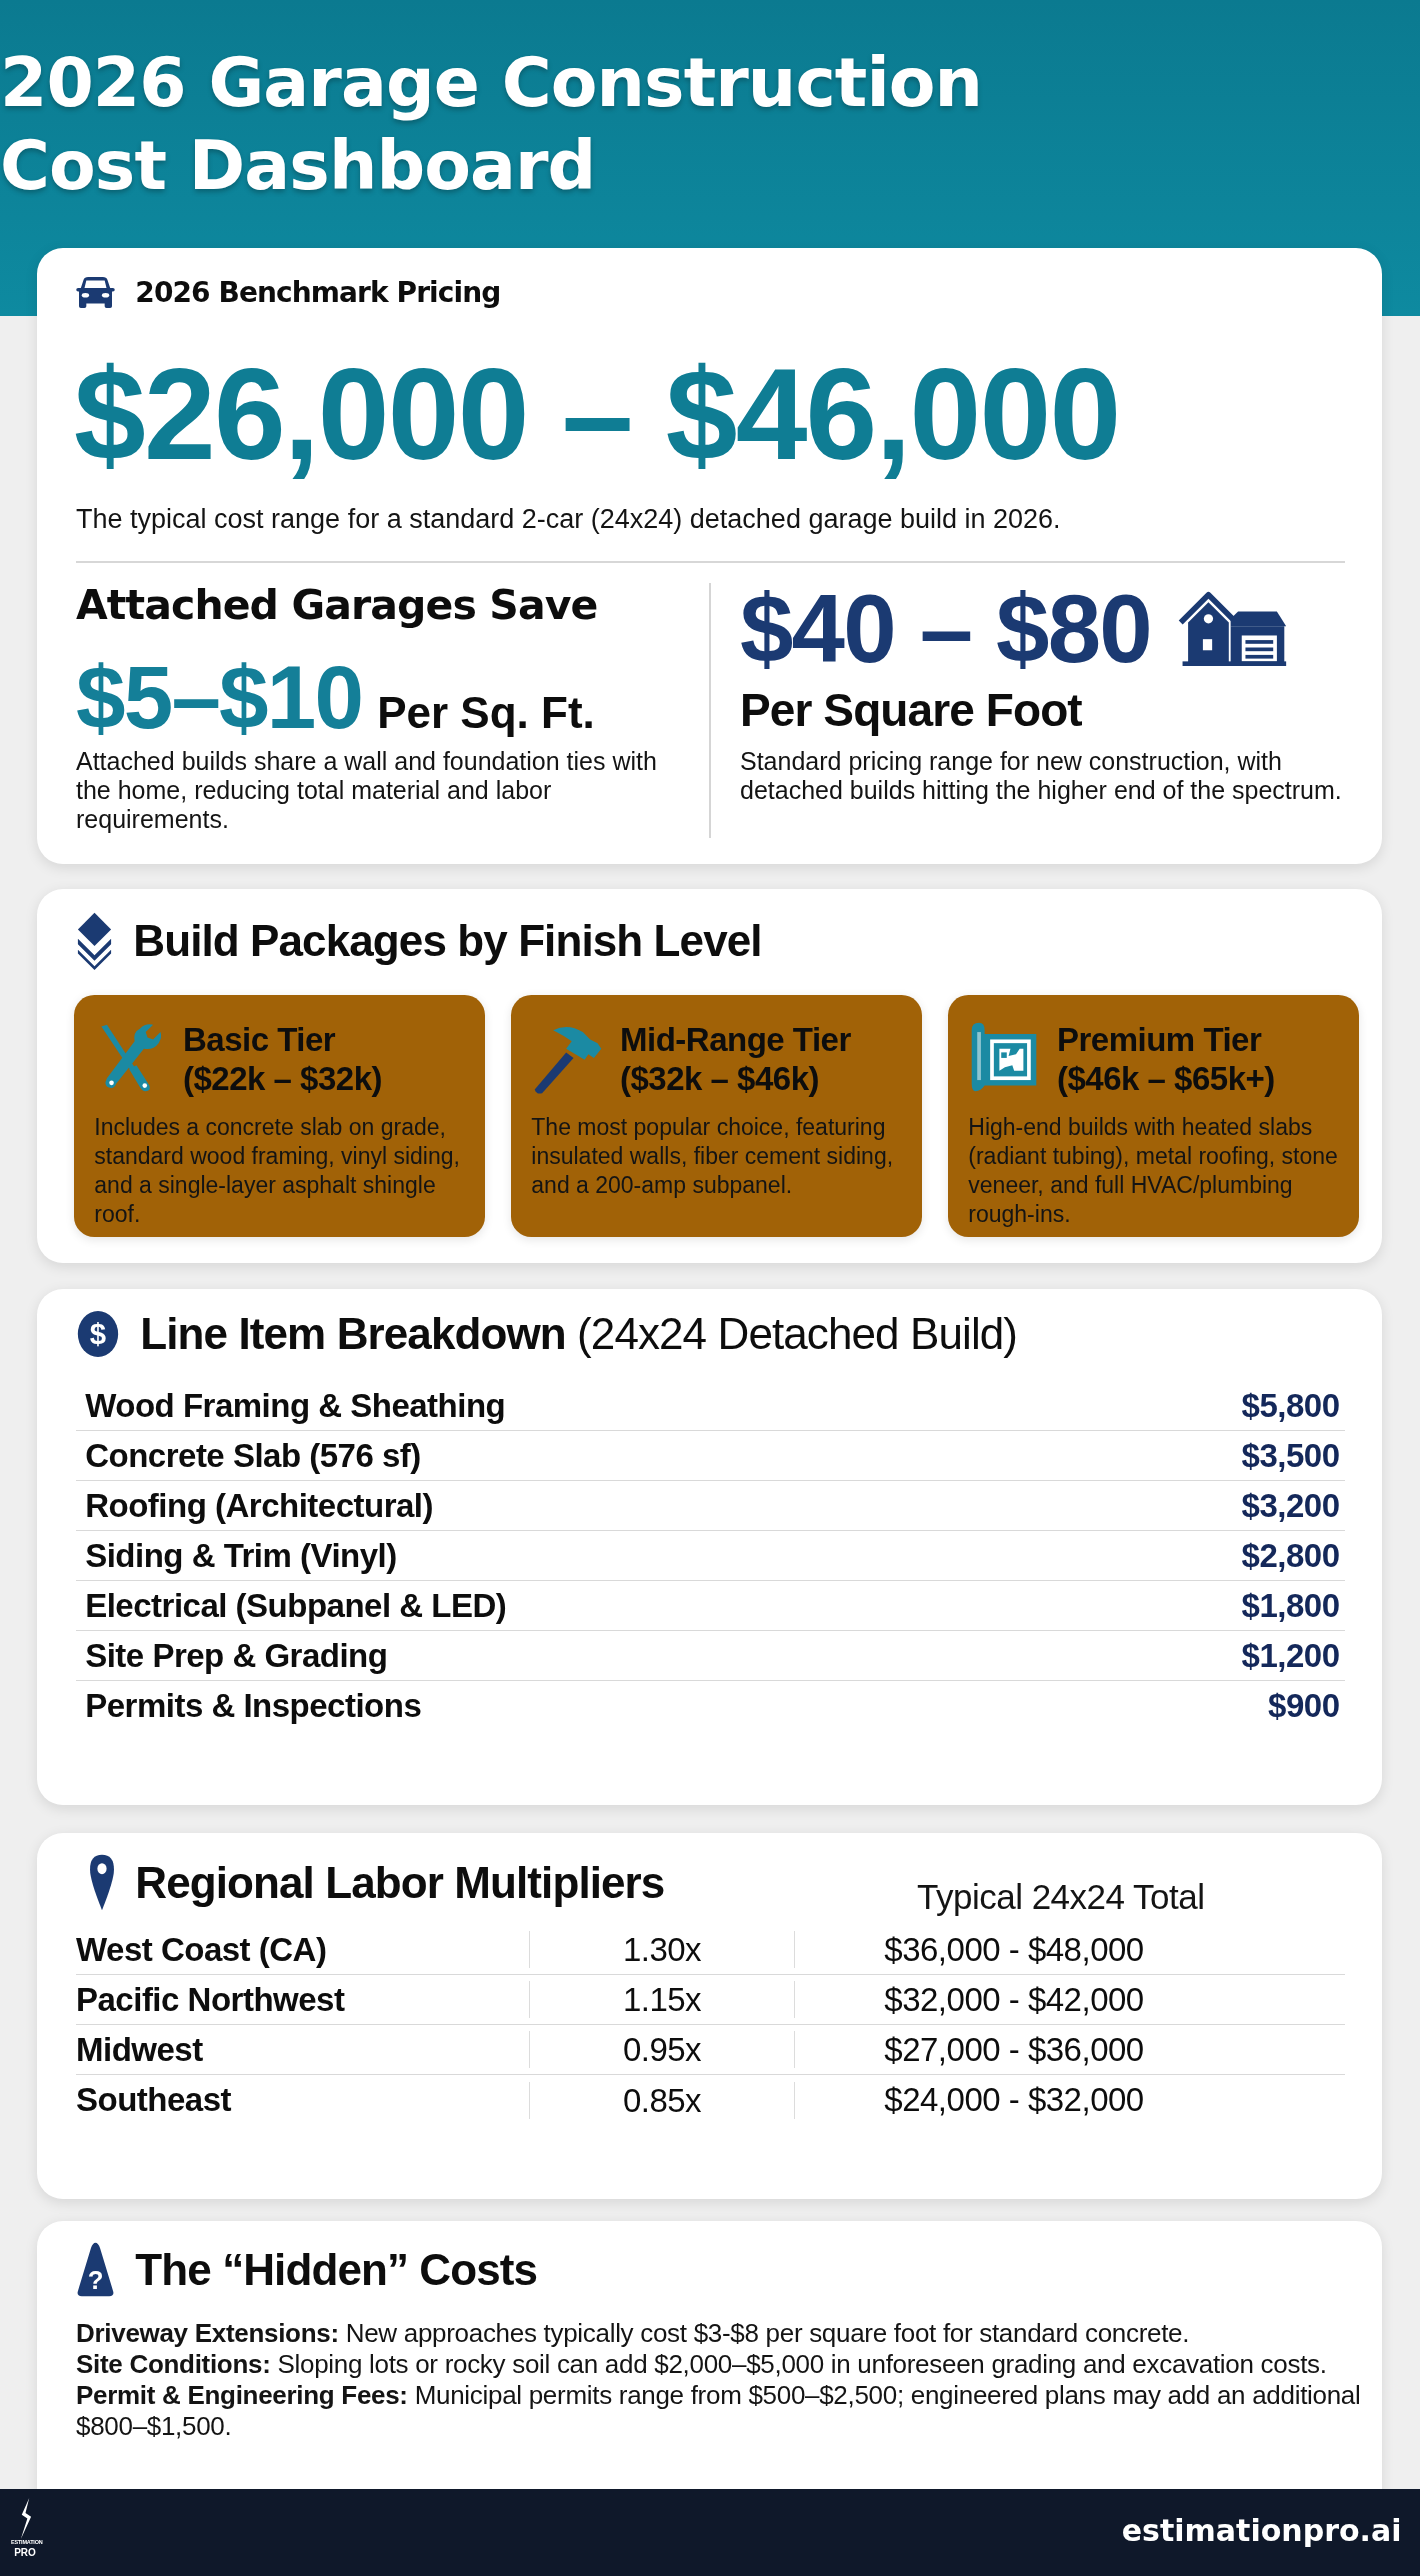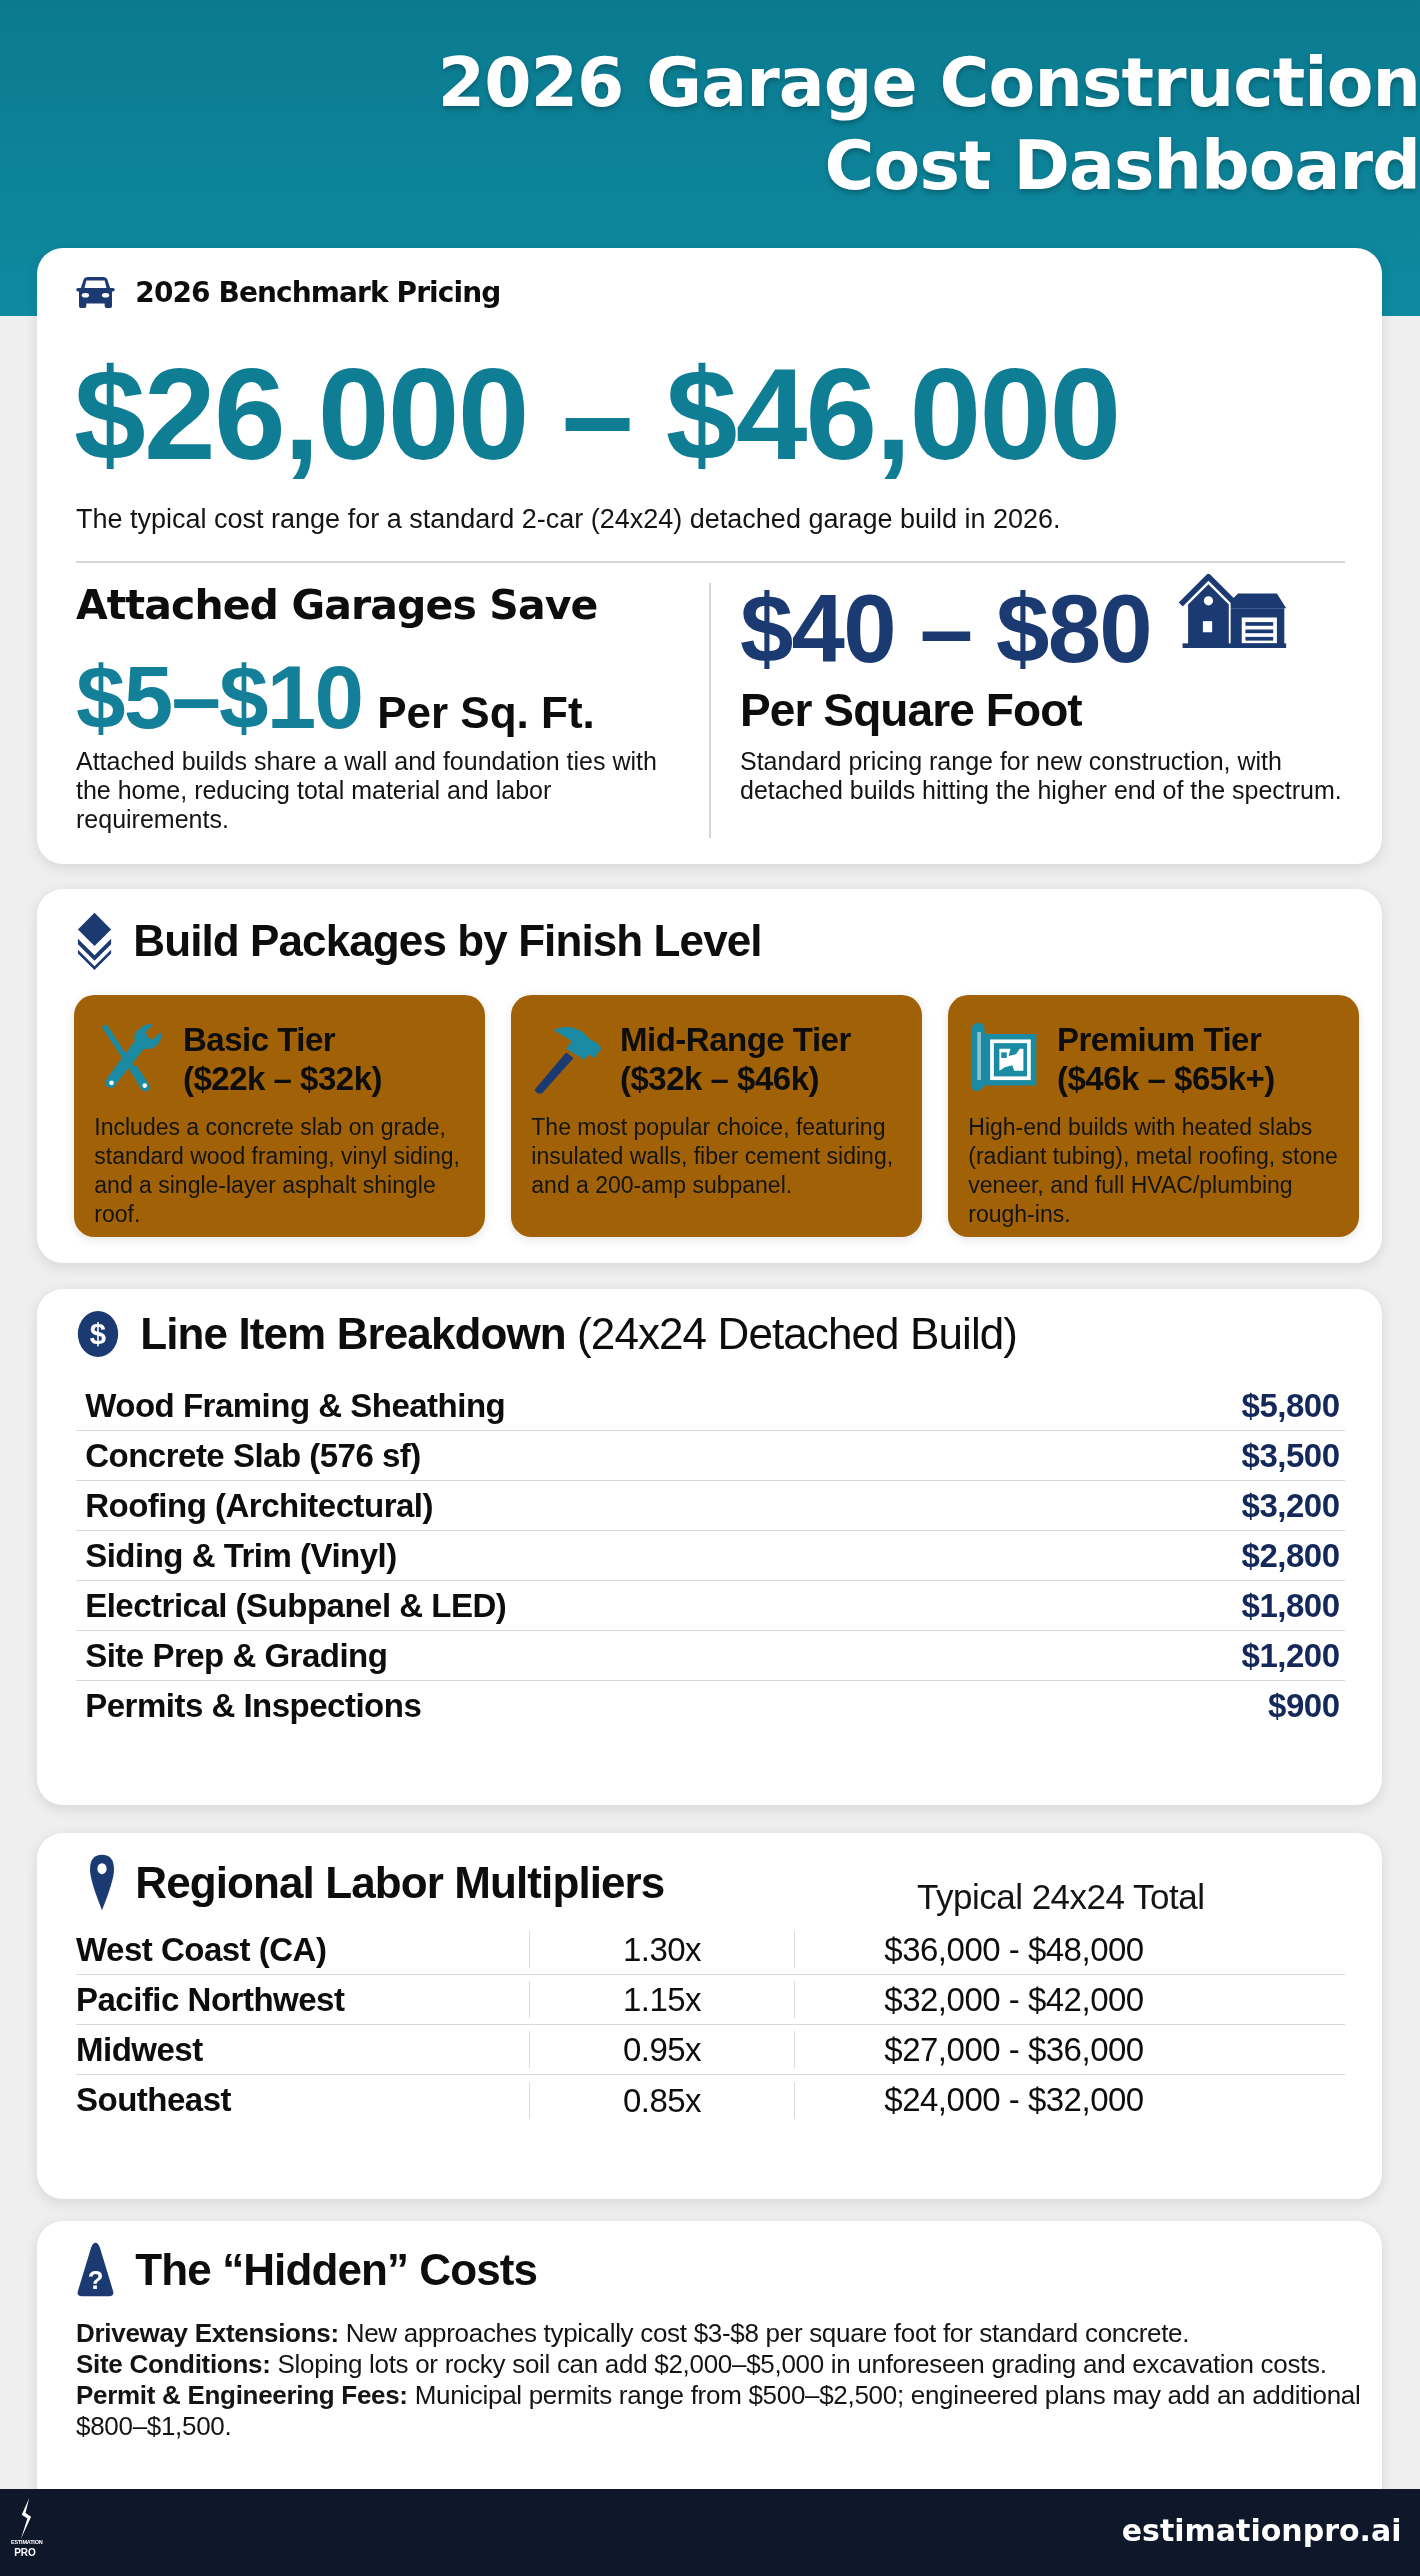--- a/index.html
+++ b/index.html
@@ -10,21 +10,21 @@
     font-family: "Liberation Sans", sans-serif;
     color: #0d0d0d;
     overflow: hidden;
   }
   .hero {
     position: absolute; left: 0; top: 0; width: 1420px; height: 316px;
     background: linear-gradient(180deg, #0b7a90 0%, #0e8aa0 100%);
   }
   .hero h1 {
     position: absolute; left: 0; top: 41px; width: 1420px;
-    text-align: right; color: #ffffff;
+    text-align: left; color: #ffffff;
     font-family: "DejaVu Sans", sans-serif; font-weight: bold;
     font-size: 68px; line-height: 83px; letter-spacing: -0.9px;
     text-shadow: 0 2.8px 5.5px rgba(0,0,0,0.25);
   }
   .card {
     position: absolute; left: 37px; width: 1345px;
     background: #ffffff; border-radius: 26px;
     box-shadow: 0 3.7px 13px rgba(0,0,0,0.10);
   }
   .section-head { position: absolute; display: flex; align-items: center; gap: 20.3px; }
@@ -47,21 +47,21 @@
     position: absolute; left: 39px; top: 333px;
     font-family: "DejaVu Sans", sans-serif; font-weight: bold; font-size: 41px; letter-spacing: -0.9px;
   }
   .attached-val {
     position: absolute; left: 39px; top: 398px; display: flex; align-items: baseline; gap: 15px;
   }
   .attached-val .num { font-weight: bold; font-size: 89px; color: #147f98; letter-spacing: -1.8px; line-height: 102px; }
   .attached-val .unit { font-weight: bold; font-size: 44px; color: #0d0d0d; }
   .attached-desc { position: absolute; left: 39px; top: 499px; width: 610px; font-size: 25px; line-height: 29px; color: #141414; }
   .psf-val {
-    position: absolute; left: 703px; top: 325px; display: flex; gap: 26px;
+    position: absolute; left: 703px; top: 325px; display: flex; align-items: center; gap: 26px;
   }
   .psf-val .num { font-weight: bold; font-size: 96px; color: #1b3a72; letter-spacing: -1.8px; line-height: 111px; }
   .psf-unit { position: absolute; left: 703px; top: 435px; font-weight: bold; font-size: 46px; letter-spacing: -0.9px; }
   .psf-desc { position: absolute; left: 703px; top: 499px; width: 610px; font-size: 25px; line-height: 29px; color: #141414; }
 
   
   #c2 { top: 889px; height: 374px; }
   .tiers { position: absolute; left: 37px; top: 106px; display: flex; gap: 26px; }
   .tier {
     width: 411px; height: 242px; background: #a16207; border-radius: 20.3px;

